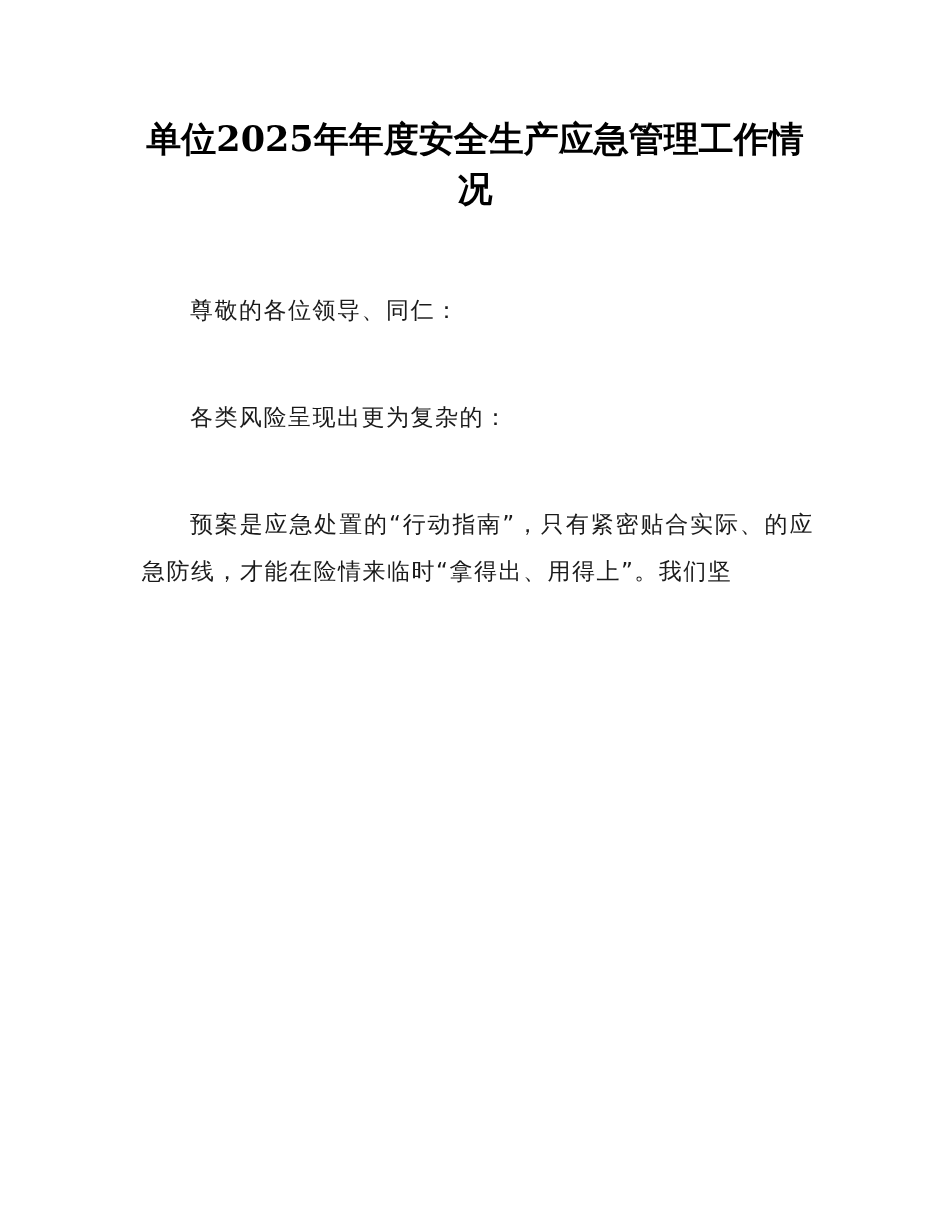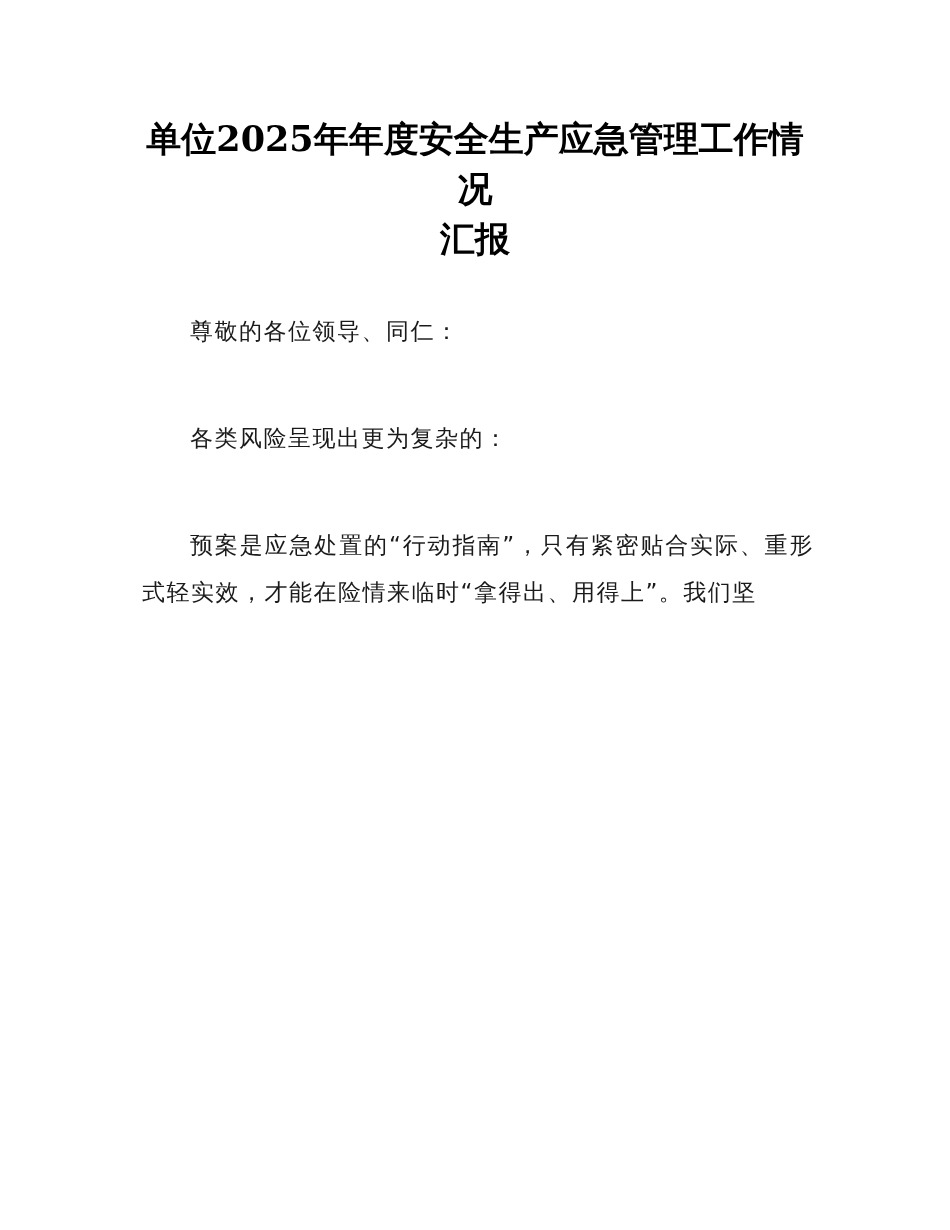--- a/index.html
+++ b/index.html
@@ -25,25 +25,24 @@
     font-family: "DejaVu Sans", "Liberation Sans", sans-serif;
     font-weight: bold; font-size: 23px; letter-spacing: 0.5px; color: #000;
   }
 </style>
 </head>
 <body>
 
 <div class="page">
   <div class="title">
     <div>单位2025年年度安全生产应急管理工作情况</div>
-    <div>汇报</div>
   </div>
 
-  <div class="body" style="top: 308px;">
+  <div class="body" style="top: 287px;">
     <p class="p">尊敬的各位领导、同仁：</p>
     <div class="gap"></div>
     <div class="gap"></div>
     <p class="p">各类风险呈现出更为复杂的：</p>
     <div class="gap"></div>
     <div class="gap"></div>
-    <p class="p">预案是应急处置的“行动指南”，只有紧密贴合实际、重形式轻实效，才能在险情来临时“拿得出、用得上”。我们坚</p>
+    <p class="p">预案是应急处置的“行动指南”，只有紧密贴合实际、的应急防线，才能在险情来临时“拿得出、用得上”。我们坚</p>
   </div>
 </div>
 
 </body></html>

